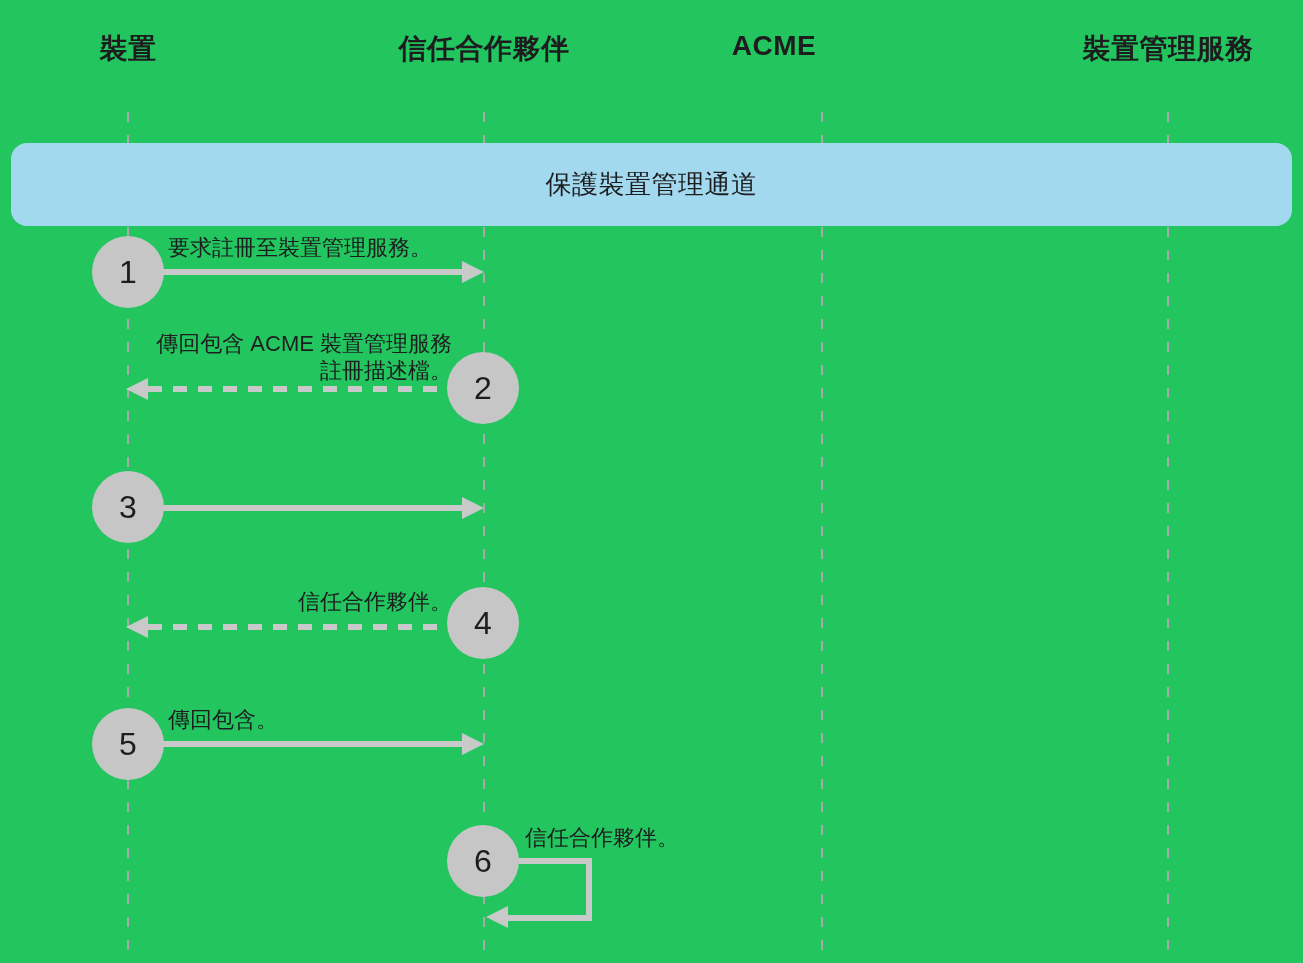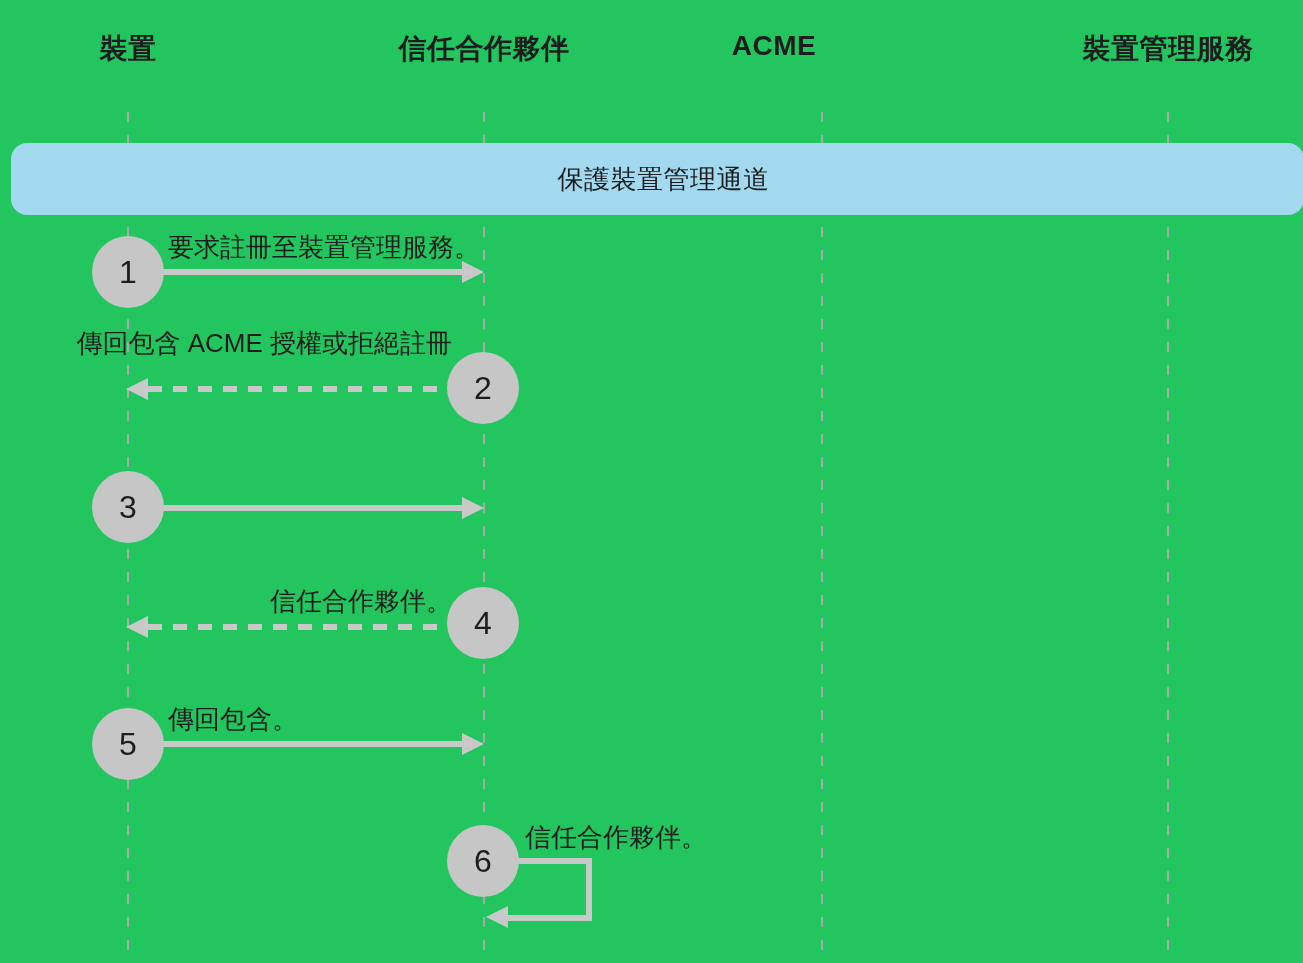--- a/index.html
+++ b/index.html
@@ -8,42 +8,42 @@
 
   
   .lifeline{position:absolute;top:112px;height:840px;width:2px;z-index:0;
     background:repeating-linear-gradient(to bottom,#a9a9a9 0 10px,transparent 10px 23px);}
 
   
   .actor{position:absolute;top:30px;transform:translateX(-50%);
     font-size:28px;font-weight:600;letter-spacing:.5px;white-space:nowrap;z-index:3;}
 
   
-  .banner{position:absolute;left:11px;top:143px;width:1281px;height:72px;
-    background:#a2d9ef;border-radius:16px;display:flex;align-items:center;justify-content:center;z-index:1;padding-left:12px;}
+  .banner{position:absolute;left:11px;top:143px;width:1281px;height:83px;
+    background:#a2d9ef;border-radius:16px;display:flex;align-items:center;justify-content:center;z-index:1;}
   .banner-label{font-size:26px;font-weight:500;letter-spacing:.5px;}
 
   
   .circle{position:absolute;width:72px;height:72px;border-radius:50%;background:#c6c6c6;
     display:flex;align-items:center;justify-content:center;z-index:2;}
   .circle span{font-size:32px;color:#1d1d1f;}
 
   
   .line{position:absolute;height:6px;background:#c9c9c9;z-index:1;}
   .line.dashed{background:repeating-linear-gradient(to right,#c9c9c9 0 14px,transparent 14px 25px);}
   .head{position:absolute;width:0;height:0;border-top:11px solid transparent;border-bottom:11px solid transparent;z-index:1;}
   .head.right{border-left:22px solid #c9c9c9;}
   .head.left{border-right:22px solid #c9c9c9;}
 
   
   .loop{position:absolute;left:508px;top:858px;width:84px;height:63px;box-sizing:border-box;
     border-top:6px solid #c9c9c9;border-right:6px solid #c9c9c9;border-bottom:6px solid #c9c9c9;z-index:1;}
 
   
-  .lbl{position:absolute;font-size:26px;line-height:27px;white-space:nowrap;z-index:3;}
+  .lbl{position:absolute;font-size:22px;line-height:27px;white-space:nowrap;z-index:3;}
   .lbl.r{text-align:right;}
 </style>
 </head>
 <body>
 
 <div class="stage">
 
   <div class="lifeline" style="left:127px"></div>
   <div class="lifeline" style="left:483px"></div>
   <div class="lifeline" style="left:821px"></div>
@@ -59,21 +59,22 @@
   </div>
 
   <div class="lbl" style="left:168px;top:234px">要求註冊至裝置管理服務。</div>
   <div class="line" style="left:160px;top:269px;width:302px"></div>
   <div class="head right" style="left:462px;top:261px"></div>
   <div class="circle" style="left:92px;top:236px">
     <span>1</span>
   </div>
 
   <div class="lbl r" style="right:851px;top:330px">
-    <div>傳回包含 ACME 授權或拒絕註冊</div>
+    <div>傳回包含 ACME 裝置管理服務</div>
+    <div>註冊描述檔。</div>
   </div>
   <div class="head left" style="left:126px;top:378px"></div>
   <div class="line dashed" style="left:148px;top:386px;width:301px"></div>
   <div class="circle" style="left:447px;top:352px">
     <span>2</span>
   </div>
 
   <div class="line" style="left:160px;top:505px;width:302px"></div>
   <div class="head right" style="left:462px;top:497px"></div>
   <div class="circle" style="left:92px;top:471px">

